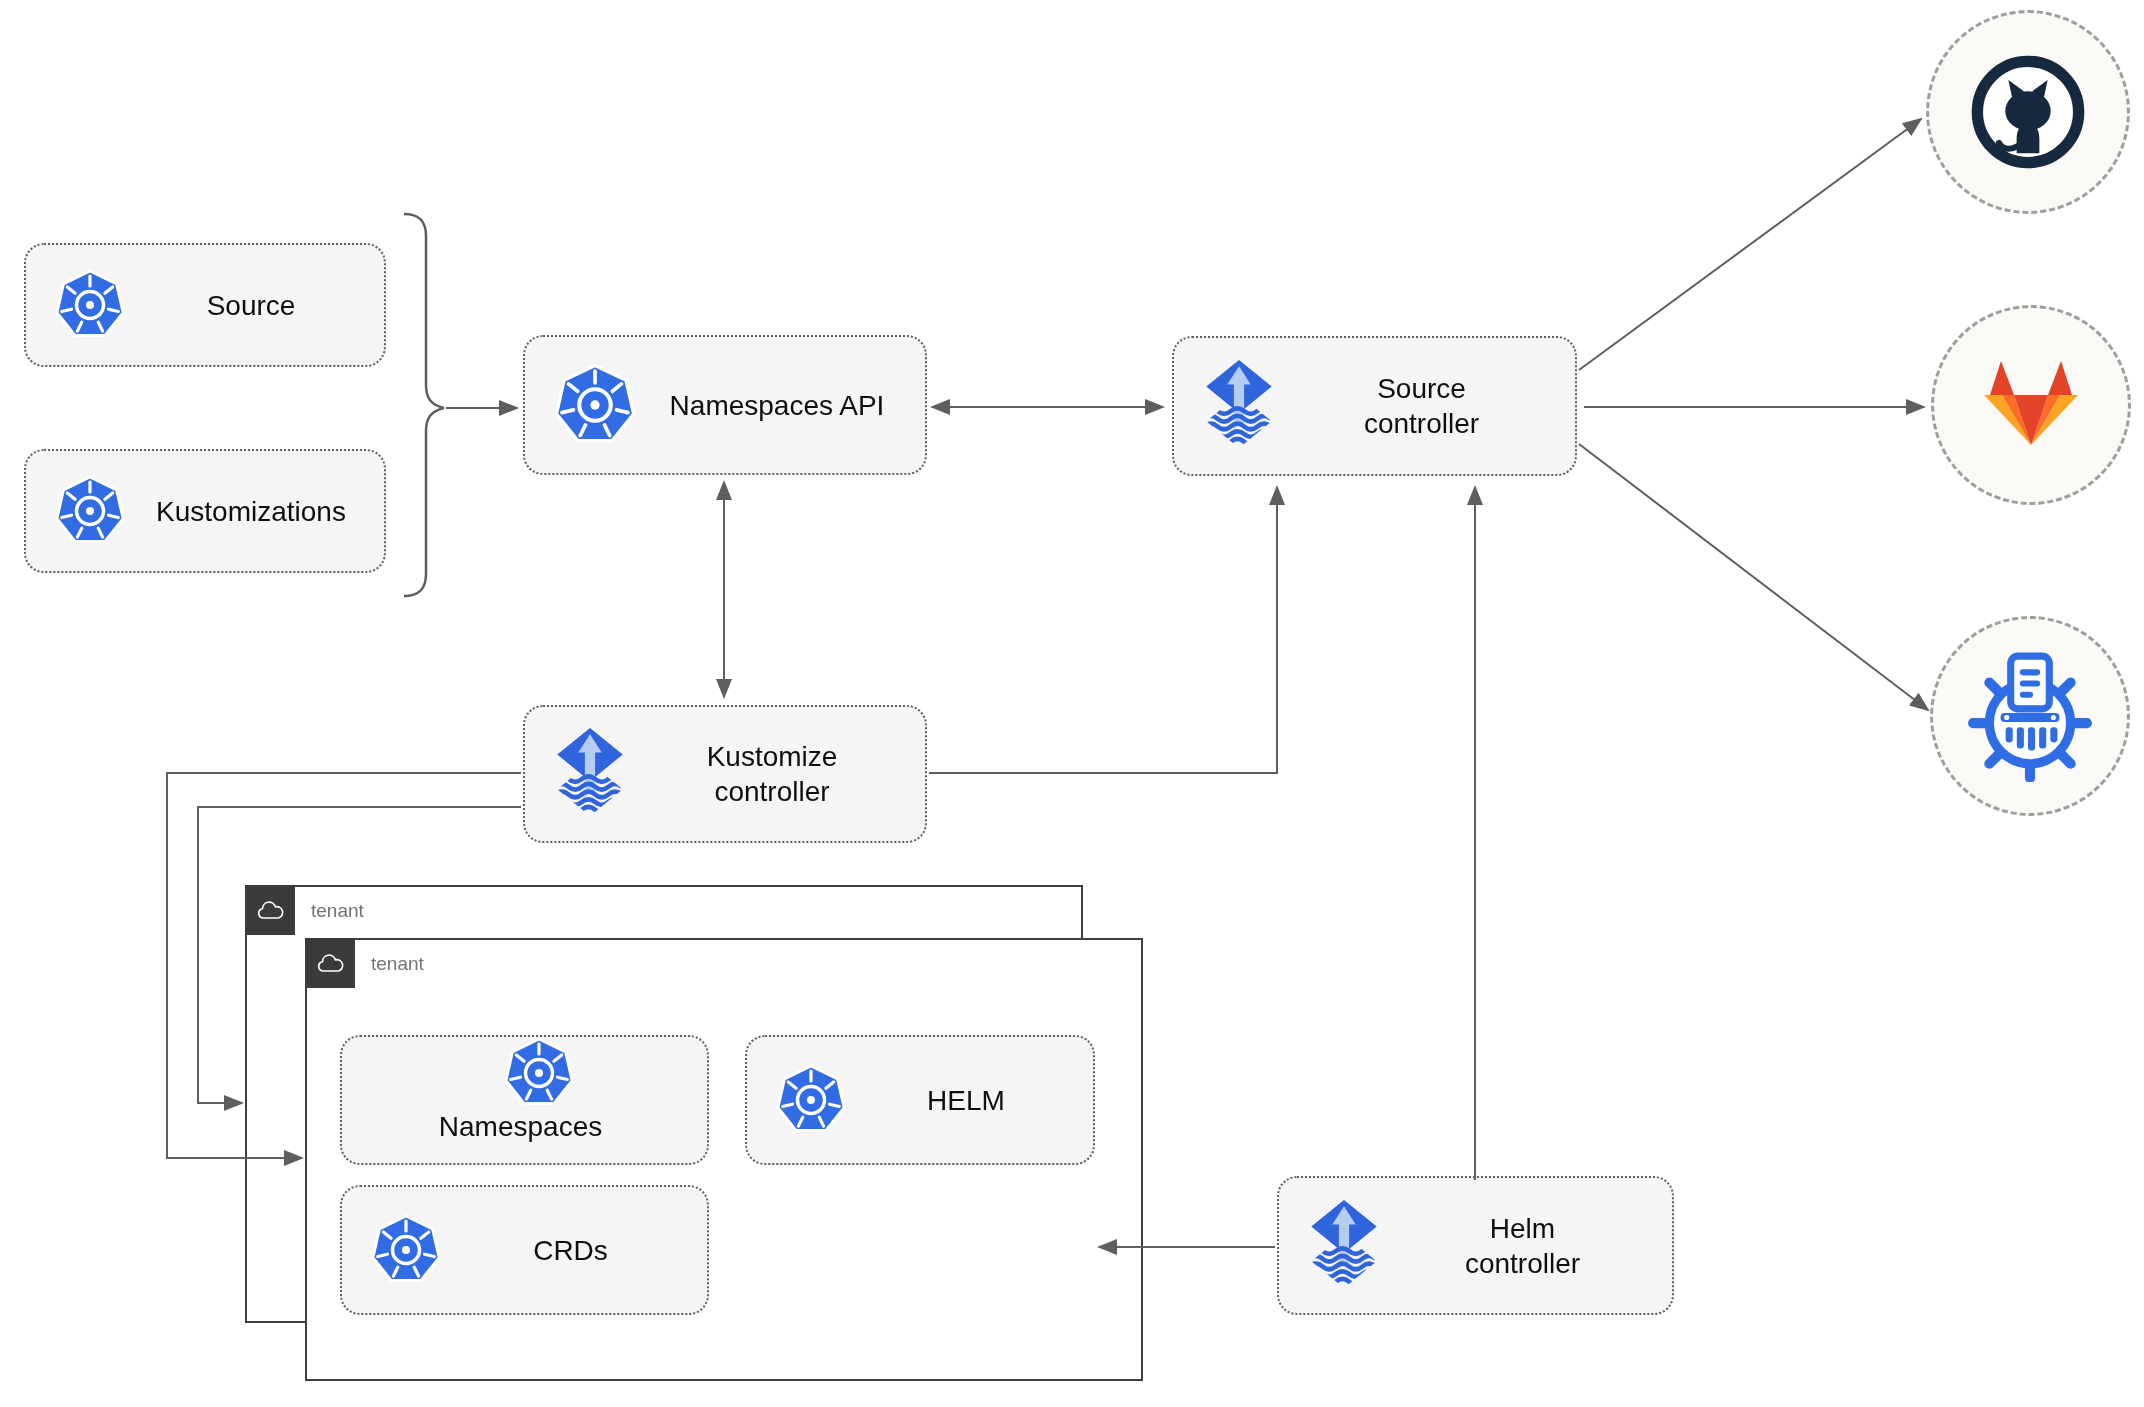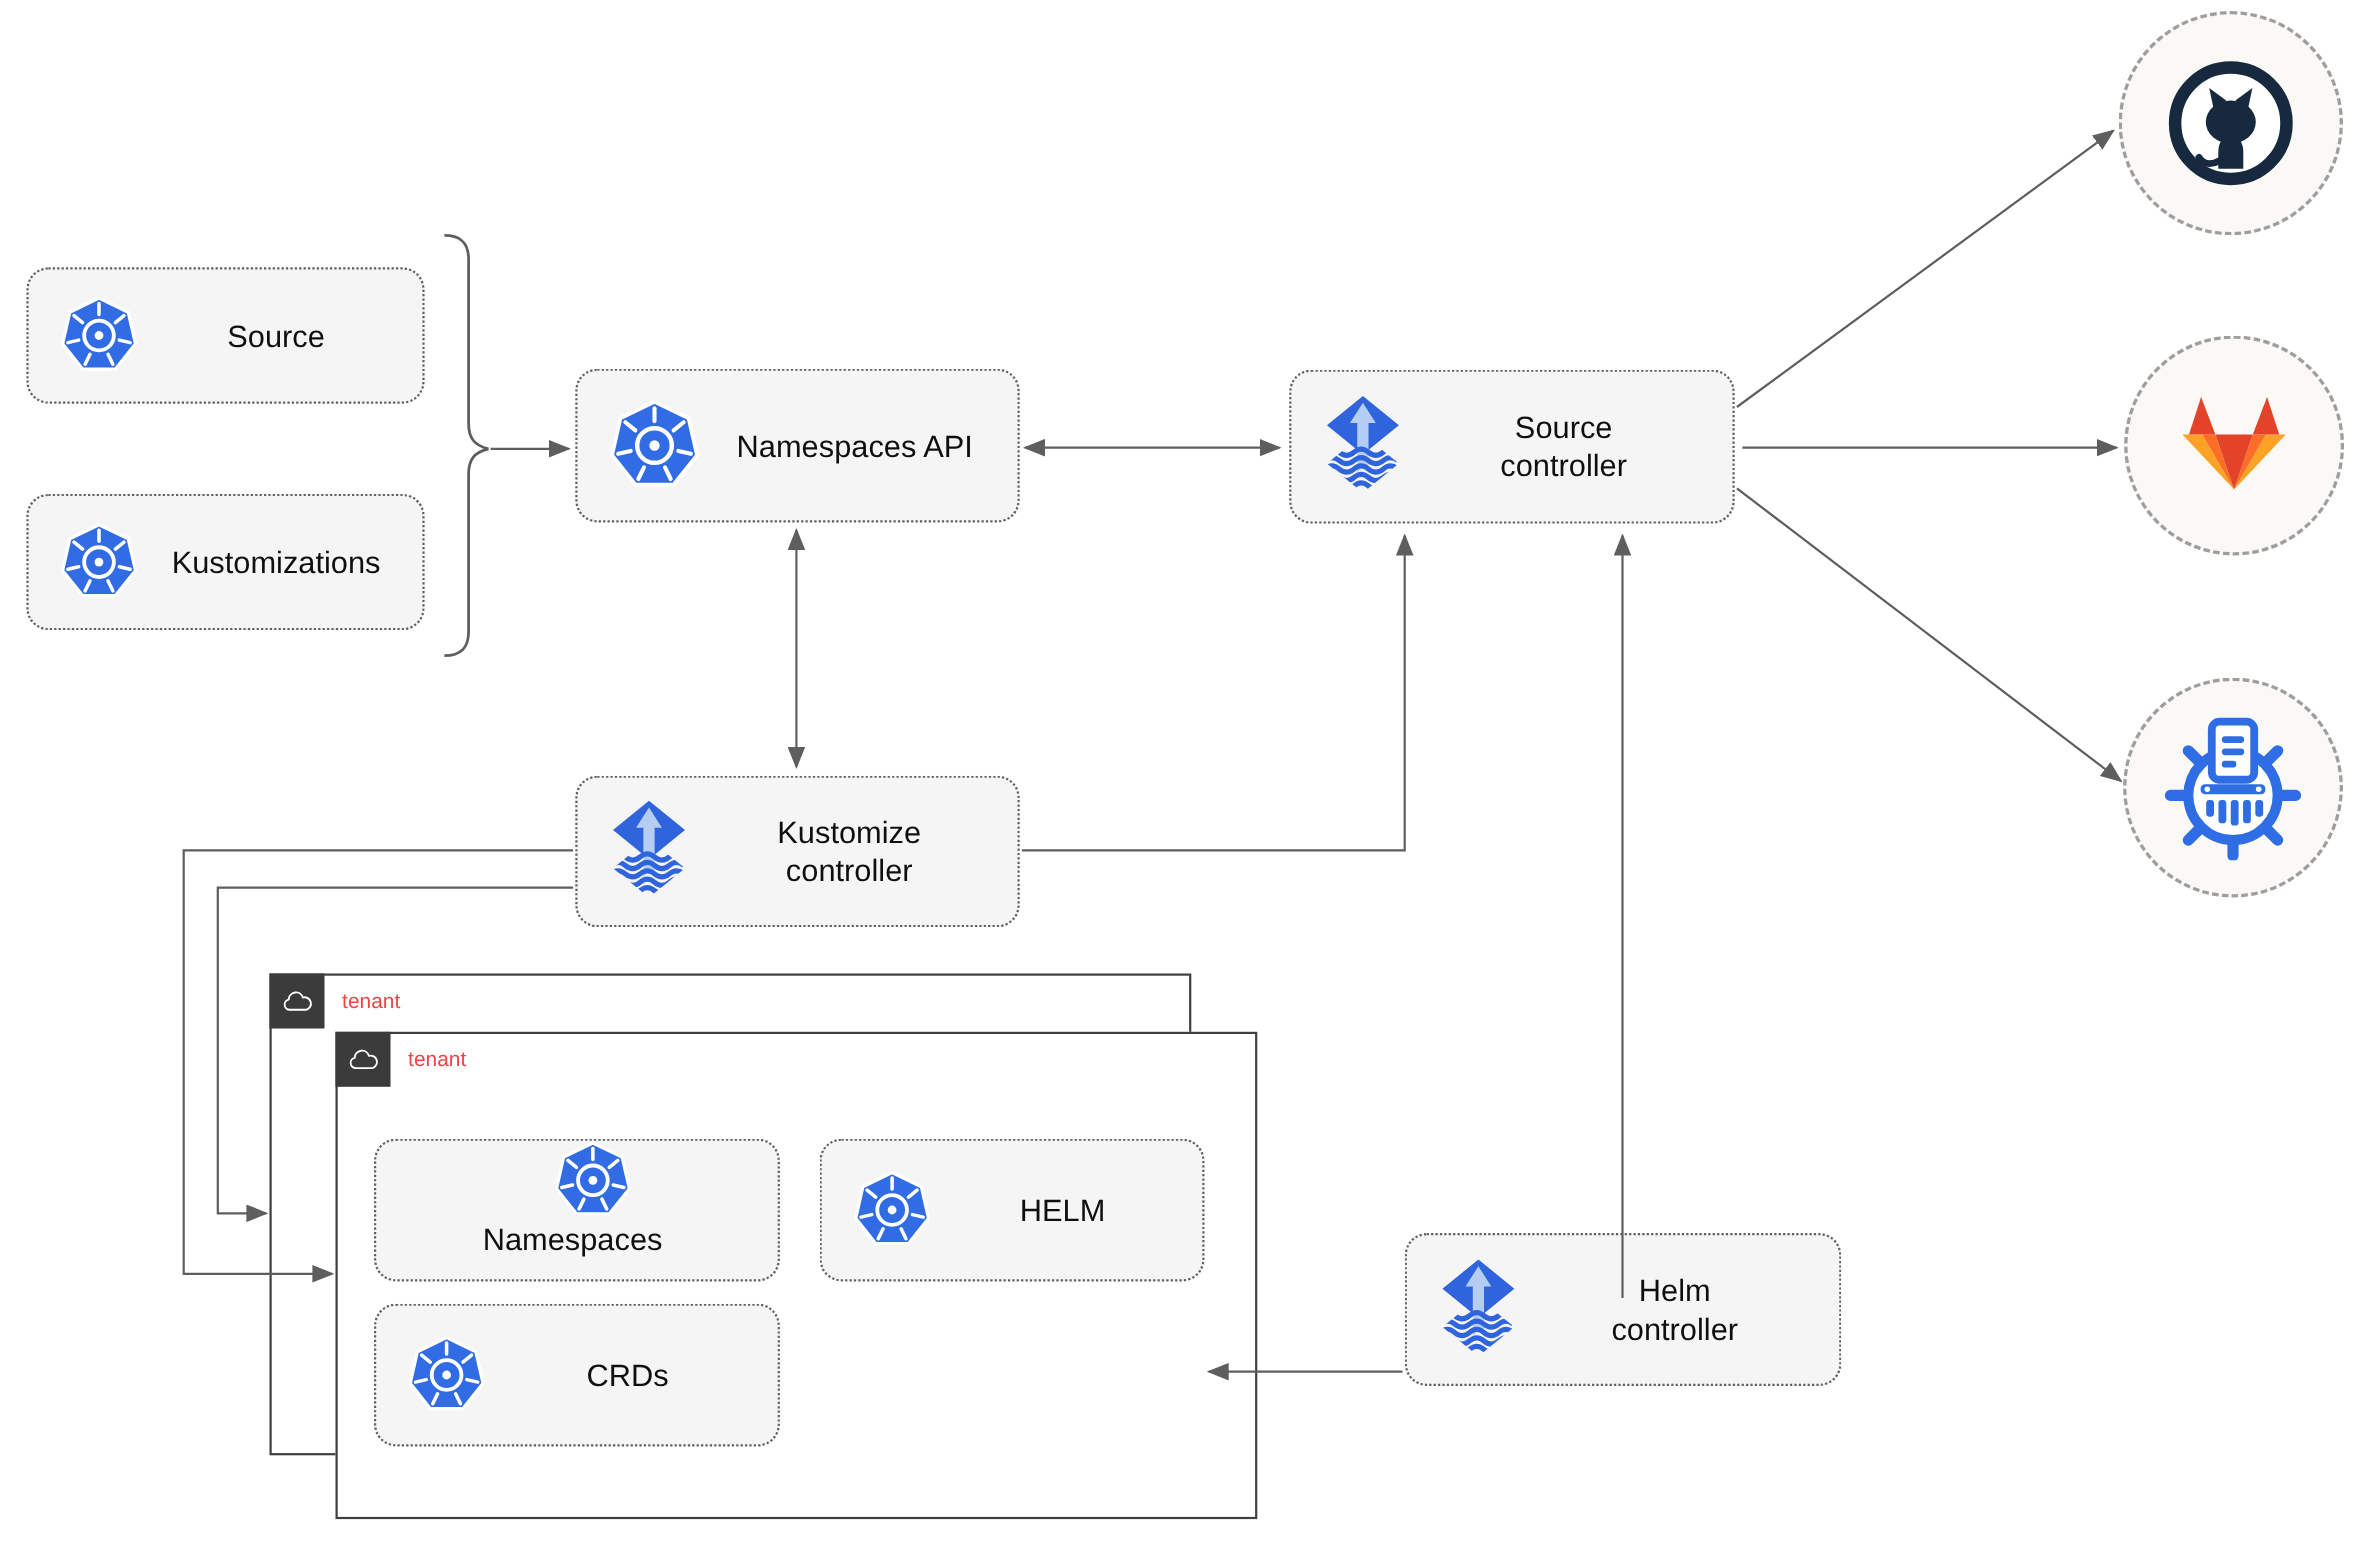--- a/index.html
+++ b/index.html
@@ -12,21 +12,21 @@
   .node .ic{flex:0 0 auto;margin-left:28px;display:flex;align-items:center;}
   .node .lbl{flex:1;text-align:center;font-size:28px;color:#0f0f0f;line-height:1.25;
              padding:0 14px 0 6px;}
   .node.two-line .lbl{max-width:180px;margin:0 auto;}
 
   
   .tenant{position:absolute;background:#ffffff;border:2px solid #3f3f3f;box-sizing:border-box;}
   .tenant .tab{position:absolute;top:-2px;left:-2px;width:50px;height:50px;background:#3B3B3B;
                display:flex;align-items:center;justify-content:center;}
   .tenant .tlabel{position:absolute;left:64px;top:0;height:48px;display:flex;align-items:center;
-                  font-size:19px;color:#ef4444;}
+                  font-size:19px;color:#737373;}
 
   
   .circle{position:absolute;border:3px dashed #9e9e9e;border-radius:50%;background:#FAF9F5;
           display:flex;align-items:center;justify-content:center;box-sizing:border-box;z-index:2;}
 
   .connectors{position:absolute;top:0;left:0;z-index:5;pointer-events:none;}
   svg{display:block;}
 </style>
 </head>
 <body>
@@ -125,21 +125,21 @@
 
   <div class="node two-line" style="left:523px;top:705px;width:404px;height:138px;">
     <span class="ic">
       <svg width="74" height="92">
           <use href="#flux"></use>
         </svg>
       </span>
     <span class="lbl">Kustomize controller</span>
   </div>
 
-  <div class="node two-line" style="left:1277px;top:1121px;width:397px;height:139px;">
+  <div class="node two-line" style="left:1277px;top:1176px;width:397px;height:139px;">
     <span class="ic">
       <svg width="74" height="92">
           <use href="#flux"></use>
         </svg>
       </span>
     <span class="lbl">Helm controller</span>
   </div>
 
   <div class="node" style="left:340px;top:1035px;width:369px;height:130px;flex-direction:column;">
     <span class="ic">

